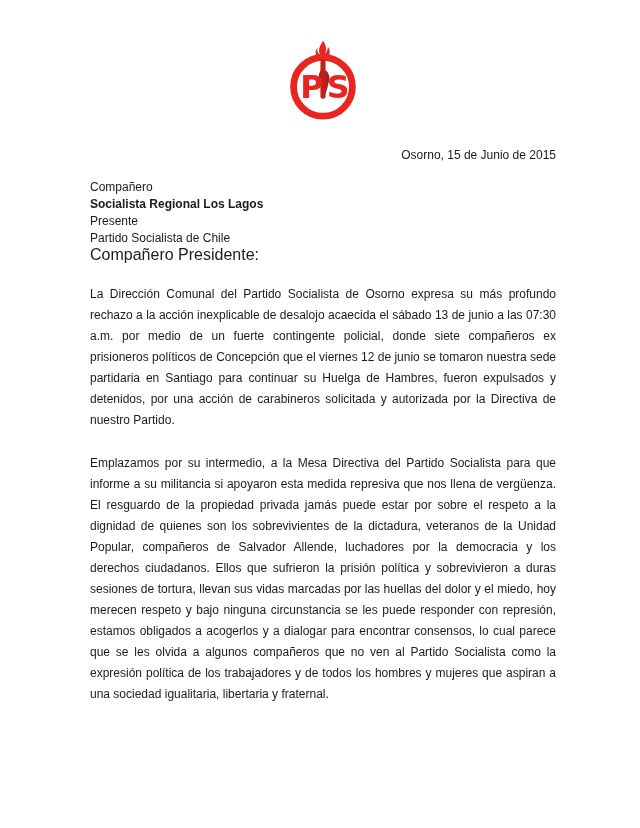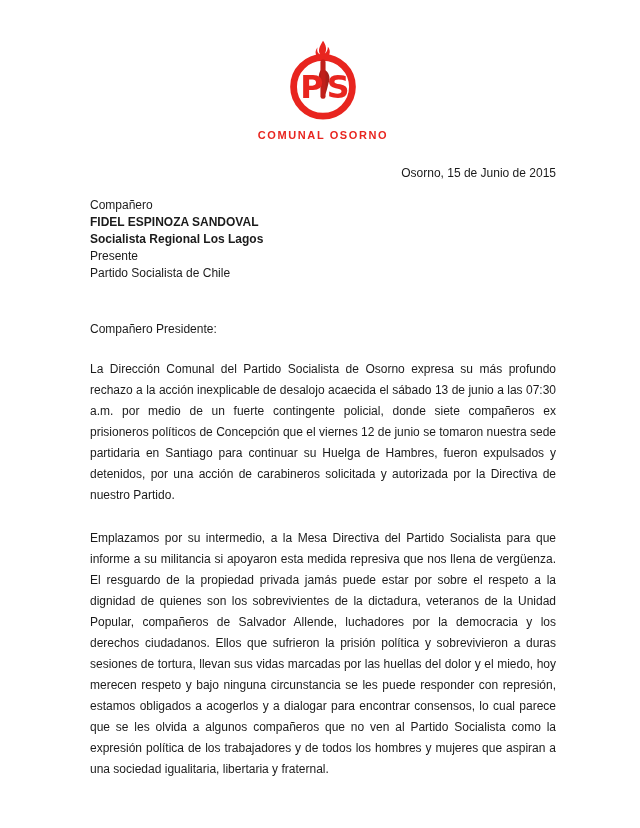--- a/index.html
+++ b/index.html
@@ -35,22 +35,21 @@
     margin-top: 24px;
     line-height: 15px;
   }
   .recipient {
     margin-top: 16px;
     font-size: 12px;
     line-height: 17px;
   }
   .bold { font-weight: bold; }
   .salutation {
-    margin-top: 40px;
-    font-size: 12px;
+    font-size: 16px;
     line-height: 15px;
   }
   .body-par {
     font-size: 12px;
     line-height: 21px;
     text-align: justify;
     margin: 22px 0 0 0;
   }
 </style>
 </head>
@@ -67,28 +66,26 @@
         <path d="M47 40 C43.5 45 43.5 53 46.5 59 C48.5 65 47.5 71 51.5 74 C55 70 56 61 58 55 C60 48.5 57 42 53 40 Z" fill="#a8201a"></path>
 
         <circle cx="50" cy="62" r="39" fill="none" stroke="#e8251f" stroke-width="9"></circle>
 
         <rect x="46.6" y="26" width="6.8" height="52" rx="3" fill="#c01f1a"></rect>
 
         <text x="20" y="77" font-family="DejaVu Sans, sans-serif" font-size="42" font-weight="bold" fill="#e8251f">P</text>
         <text x="55" y="77" font-family="DejaVu Sans, sans-serif" font-size="42" font-weight="bold" fill="#e8251f">S</text>
       </svg>
     </span>
-    <div class="org-name">COMUNAL OSORNO</div>
   </header>
 
   <div class="dateline">Osorno, 15 de Junio de 2015</div>
 
   <div class="recipient">
     <div>Compañero</div>
-    <div class="bold">FIDEL ESPINOZA SANDOVAL</div>
     <div class="bold">Socialista Regional Los Lagos</div>
     <div>Presente</div>
     <div>Partido Socialista de Chile</div>
   </div>
 
   <div class="salutation">Compañero Presidente:</div>
 
   <p class="body-par">La Dirección Comunal del Partido Socialista de Osorno expresa su más profundo rechazo a la acción inexplicable de desalojo acaecida el sábado 13 de junio a las 07:30 a.m. por medio de un fuerte contingente policial, donde siete compañeros ex prisioneros políticos de Concepción que el viernes 12 de junio se tomaron nuestra sede partidaria en Santiago para continuar su Huelga de Hambres, fueron expulsados y detenidos, por una acción de carabineros solicitada y autorizada por la Directiva de nuestro Partido.</p>
 
   <p class="body-par">Emplazamos por su intermedio, a la Mesa Directiva del Partido Socialista  para que informe a su militancia si apoyaron esta medida represiva que nos llena de vergüenza. El resguardo de la propiedad privada jamás puede estar por sobre el respeto a la dignidad de quienes son los sobrevivientes de la dictadura, veteranos de la Unidad Popular, compañeros de Salvador Allende, luchadores por la democracia y los derechos ciudadanos.  Ellos que sufrieron la prisión política y sobrevivieron a duras sesiones de tortura, llevan sus vidas marcadas por  las huellas del dolor y el miedo, hoy merecen respeto y bajo ninguna circunstancia se les puede responder con represión, estamos obligados a acogerlos y a dialogar para encontrar consensos, lo cual parece que se les olvida a algunos compañeros que no ven al Partido Socialista como la expresión política de los trabajadores y de todos los hombres y mujeres que aspiran a una sociedad igualitaria, libertaria y fraternal.</p>

